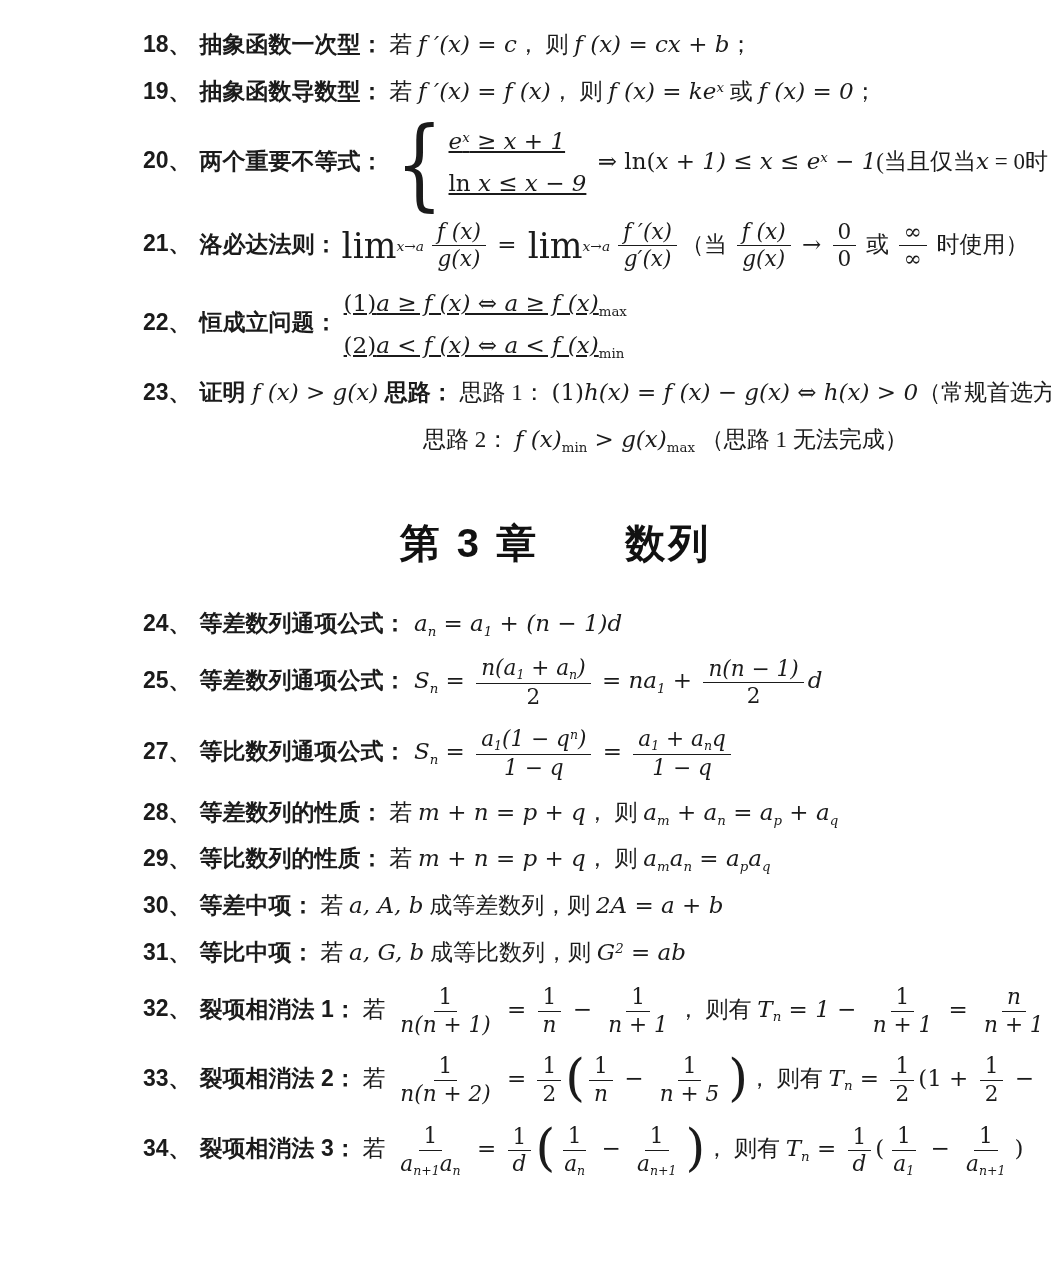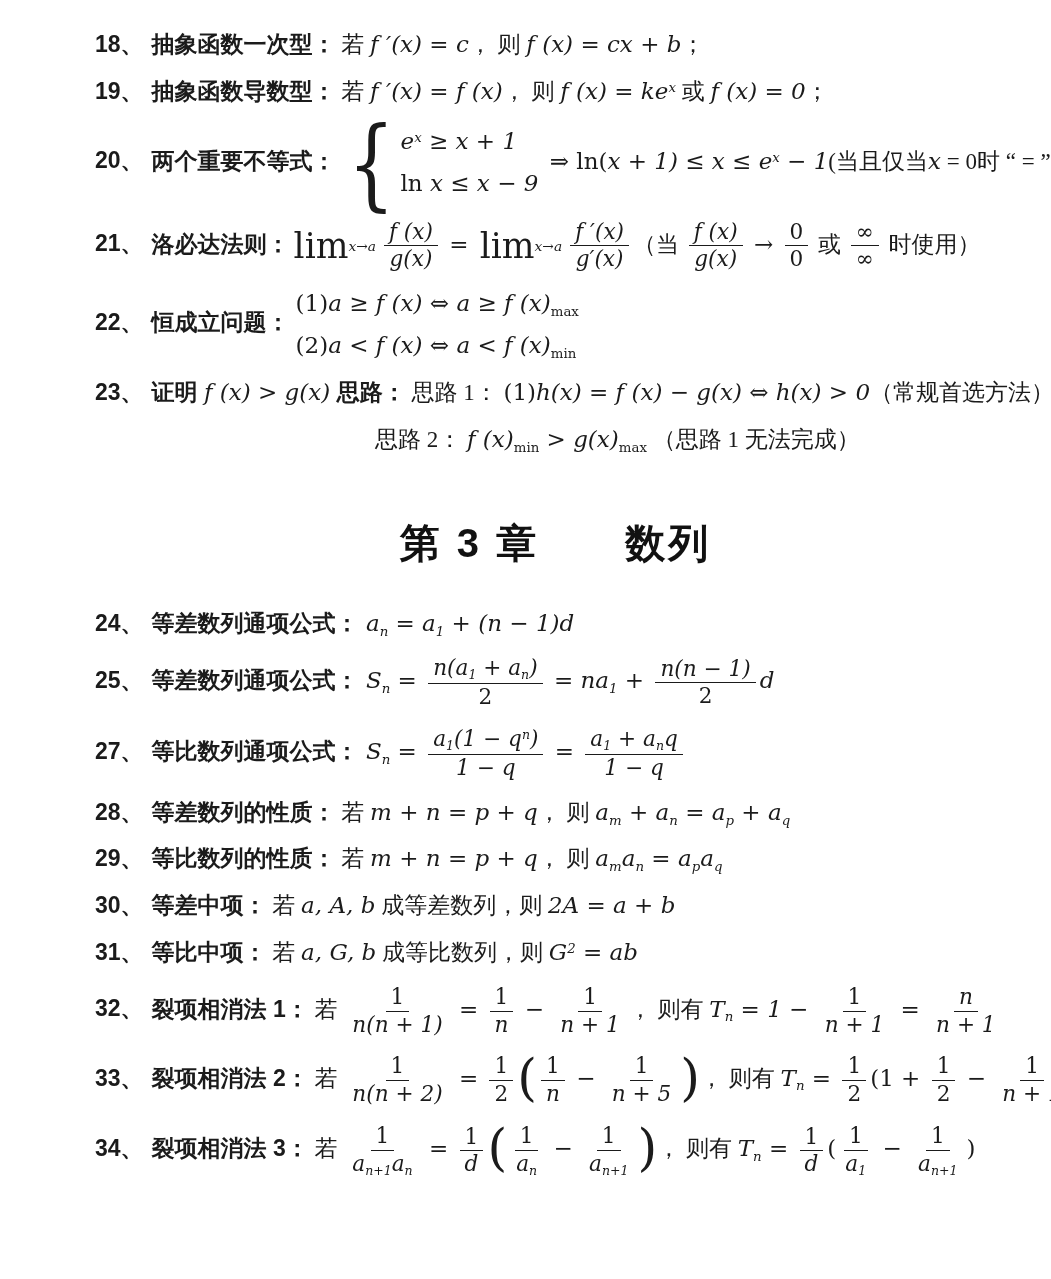--- a/index.html
+++ b/index.html
@@ -4,21 +4,21 @@
 <style>
   html,body{margin:0;padding:0;background:#f7f6f4;}
   .page{
     width:1051px;min-height:1279px;margin:0 auto;box-sizing:border-box;
     padding:30px 35px 30px 95px;
     background:#ffffff;color:#1b1b1b;
     font-size:23px;
     font-family:"Liberation Serif","DejaVu Serif",serif;
   }
   .section{display:flex;flex-direction:column;gap:17px;}
-  .row{white-space:nowrap;line-height:1.25;}
+  .row{white-space:nowrap;line-height:1.25;margin-left:48px;}
   .num-label{
     font-family:"Liberation Sans","DejaVu Sans",sans-serif;
     font-weight:700;margin-right:8px;
   }
   .seg-b{
     font-family:"Liberation Sans","DejaVu Sans",sans-serif;
     font-weight:700;
   }
   .seg-s{font-family:"Liberation Serif","DejaVu Serif",serif;}
   .seg-m{font-family:"DejaVu Serif",serif;font-style:italic;}
@@ -44,21 +44,21 @@
   }
   .limword{font-family:"DejaVu Serif",serif;font-size:1.5em;font-style:normal;}
   .limunder{font-size:0.6em;font-style:italic;font-family:"DejaVu Serif",serif;margin-top:2px;}
   .cases{display:inline-flex;align-items:center;vertical-align:middle;margin:0 4px;}
   .brace{
     font-family:"DejaVu Serif",serif;font-weight:300;font-size:4.3em;
     line-height:0.8;transform:scaleX(0.75);margin-right:-2px;
   }
   .stack{display:inline-flex;align-items:center;vertical-align:middle;margin-left:6px;}
   .rows{display:inline-flex;flex-direction:column;align-items:flex-start;gap:12px;}
-  .srow{display:inline;}
+  .srow{display:inline;text-decoration:underline;}
   .seg-bp{
     font-family:"DejaVu Serif",serif;font-weight:200;font-size:2.2em;
     vertical-align:middle;line-height:1;position:relative;top:-0.05em;
   }
   .chapter{
     font-family:"Liberation Sans","DejaVu Sans",sans-serif;font-weight:700;
     font-size:40px;text-align:center;margin:62px 0 38px;letter-spacing:3px;white-space:pre;
     color:#111;
   }
 </style>

